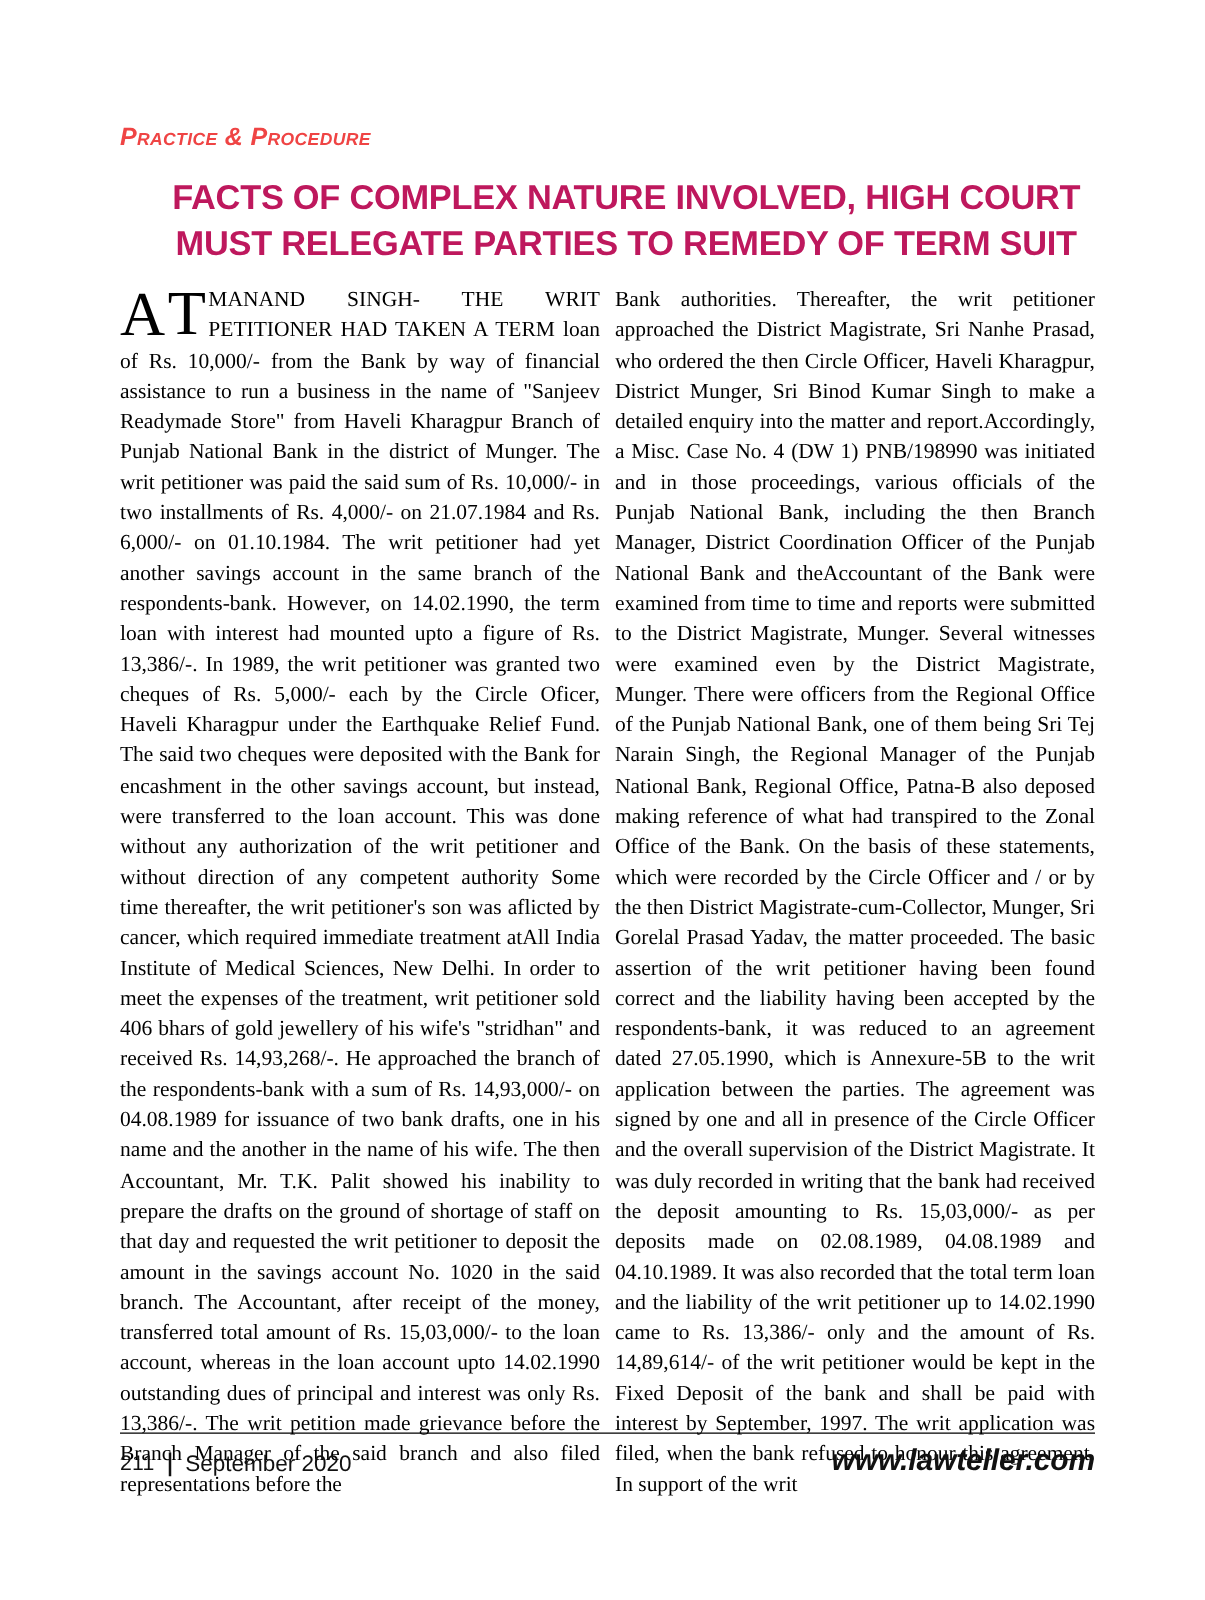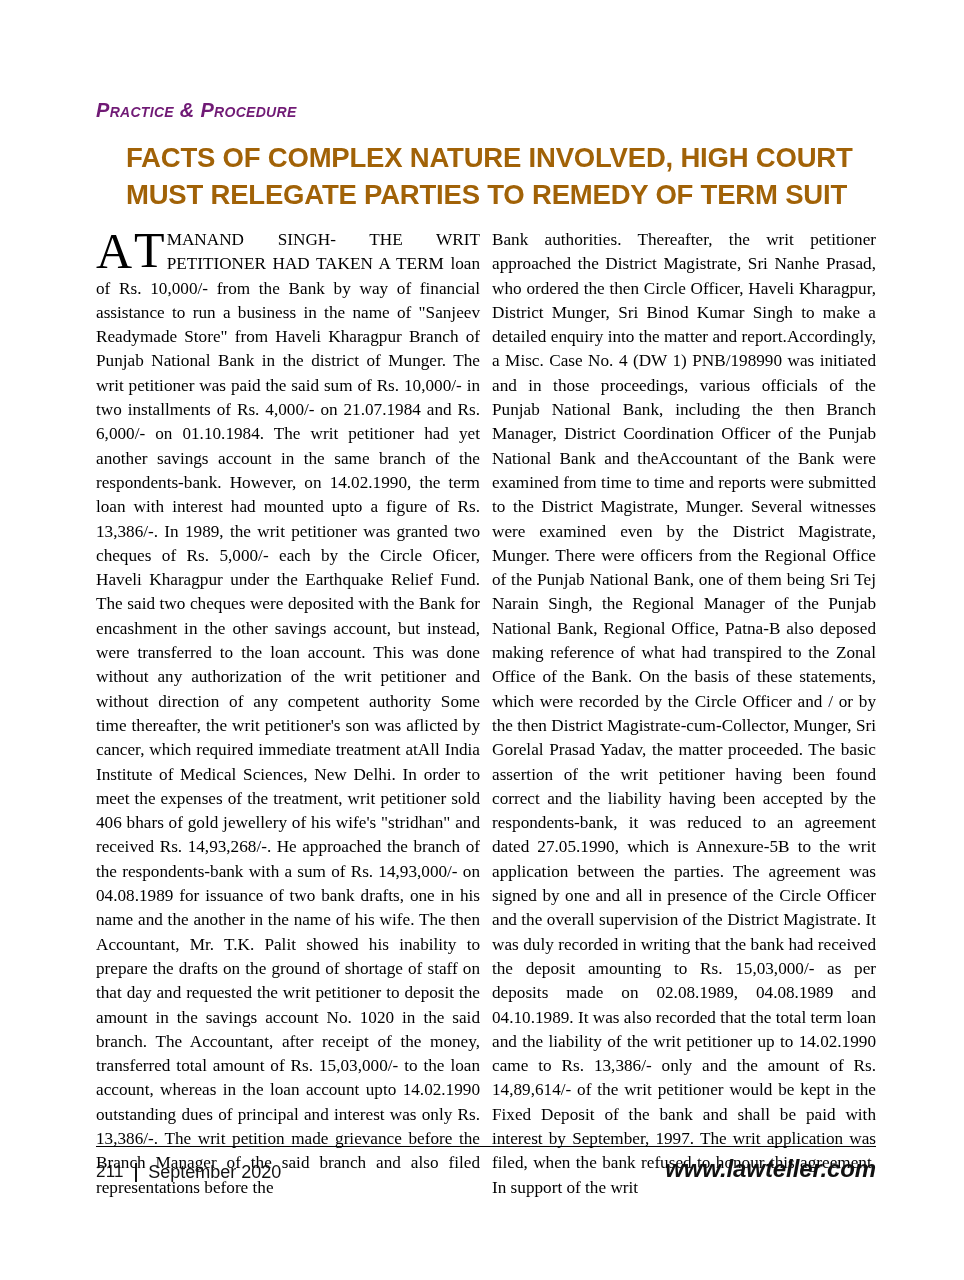--- a/index.html
+++ b/index.html
@@ -31,39 +31,39 @@
     width: 780px;
   }
 
   
   .kicker {
     font-family: "Liberation Sans", "DejaVu Sans", sans-serif;
     font-style: italic;
     font-weight: bold;
     font-size: 20px;
     letter-spacing: 0.3px;
-    color: #701a75;
+    color: #ef4444;
     margin: 0;
     padding-top: 100px;
     line-height: 1.0;
     font-variant: small-caps;
     text-transform: none;
   }
 
   
   .headline {
     font-family: "Liberation Sans", "DejaVu Sans", sans-serif;
     font-weight: bold;
     font-size: 27.5px;
     line-height: 1.33;
-    color: #a16207;
+    color: #be185d;
     margin: 0;
     padding-top: 20px;
     padding-left: 30px;
-    text-align: left;
+    text-align: center;
     letter-spacing: -0.2px;
     white-space: pre-line;
   }
 
   
   .columns {
     position: absolute;
     left: 96px;
     top: 228px;
     width: 780px;

